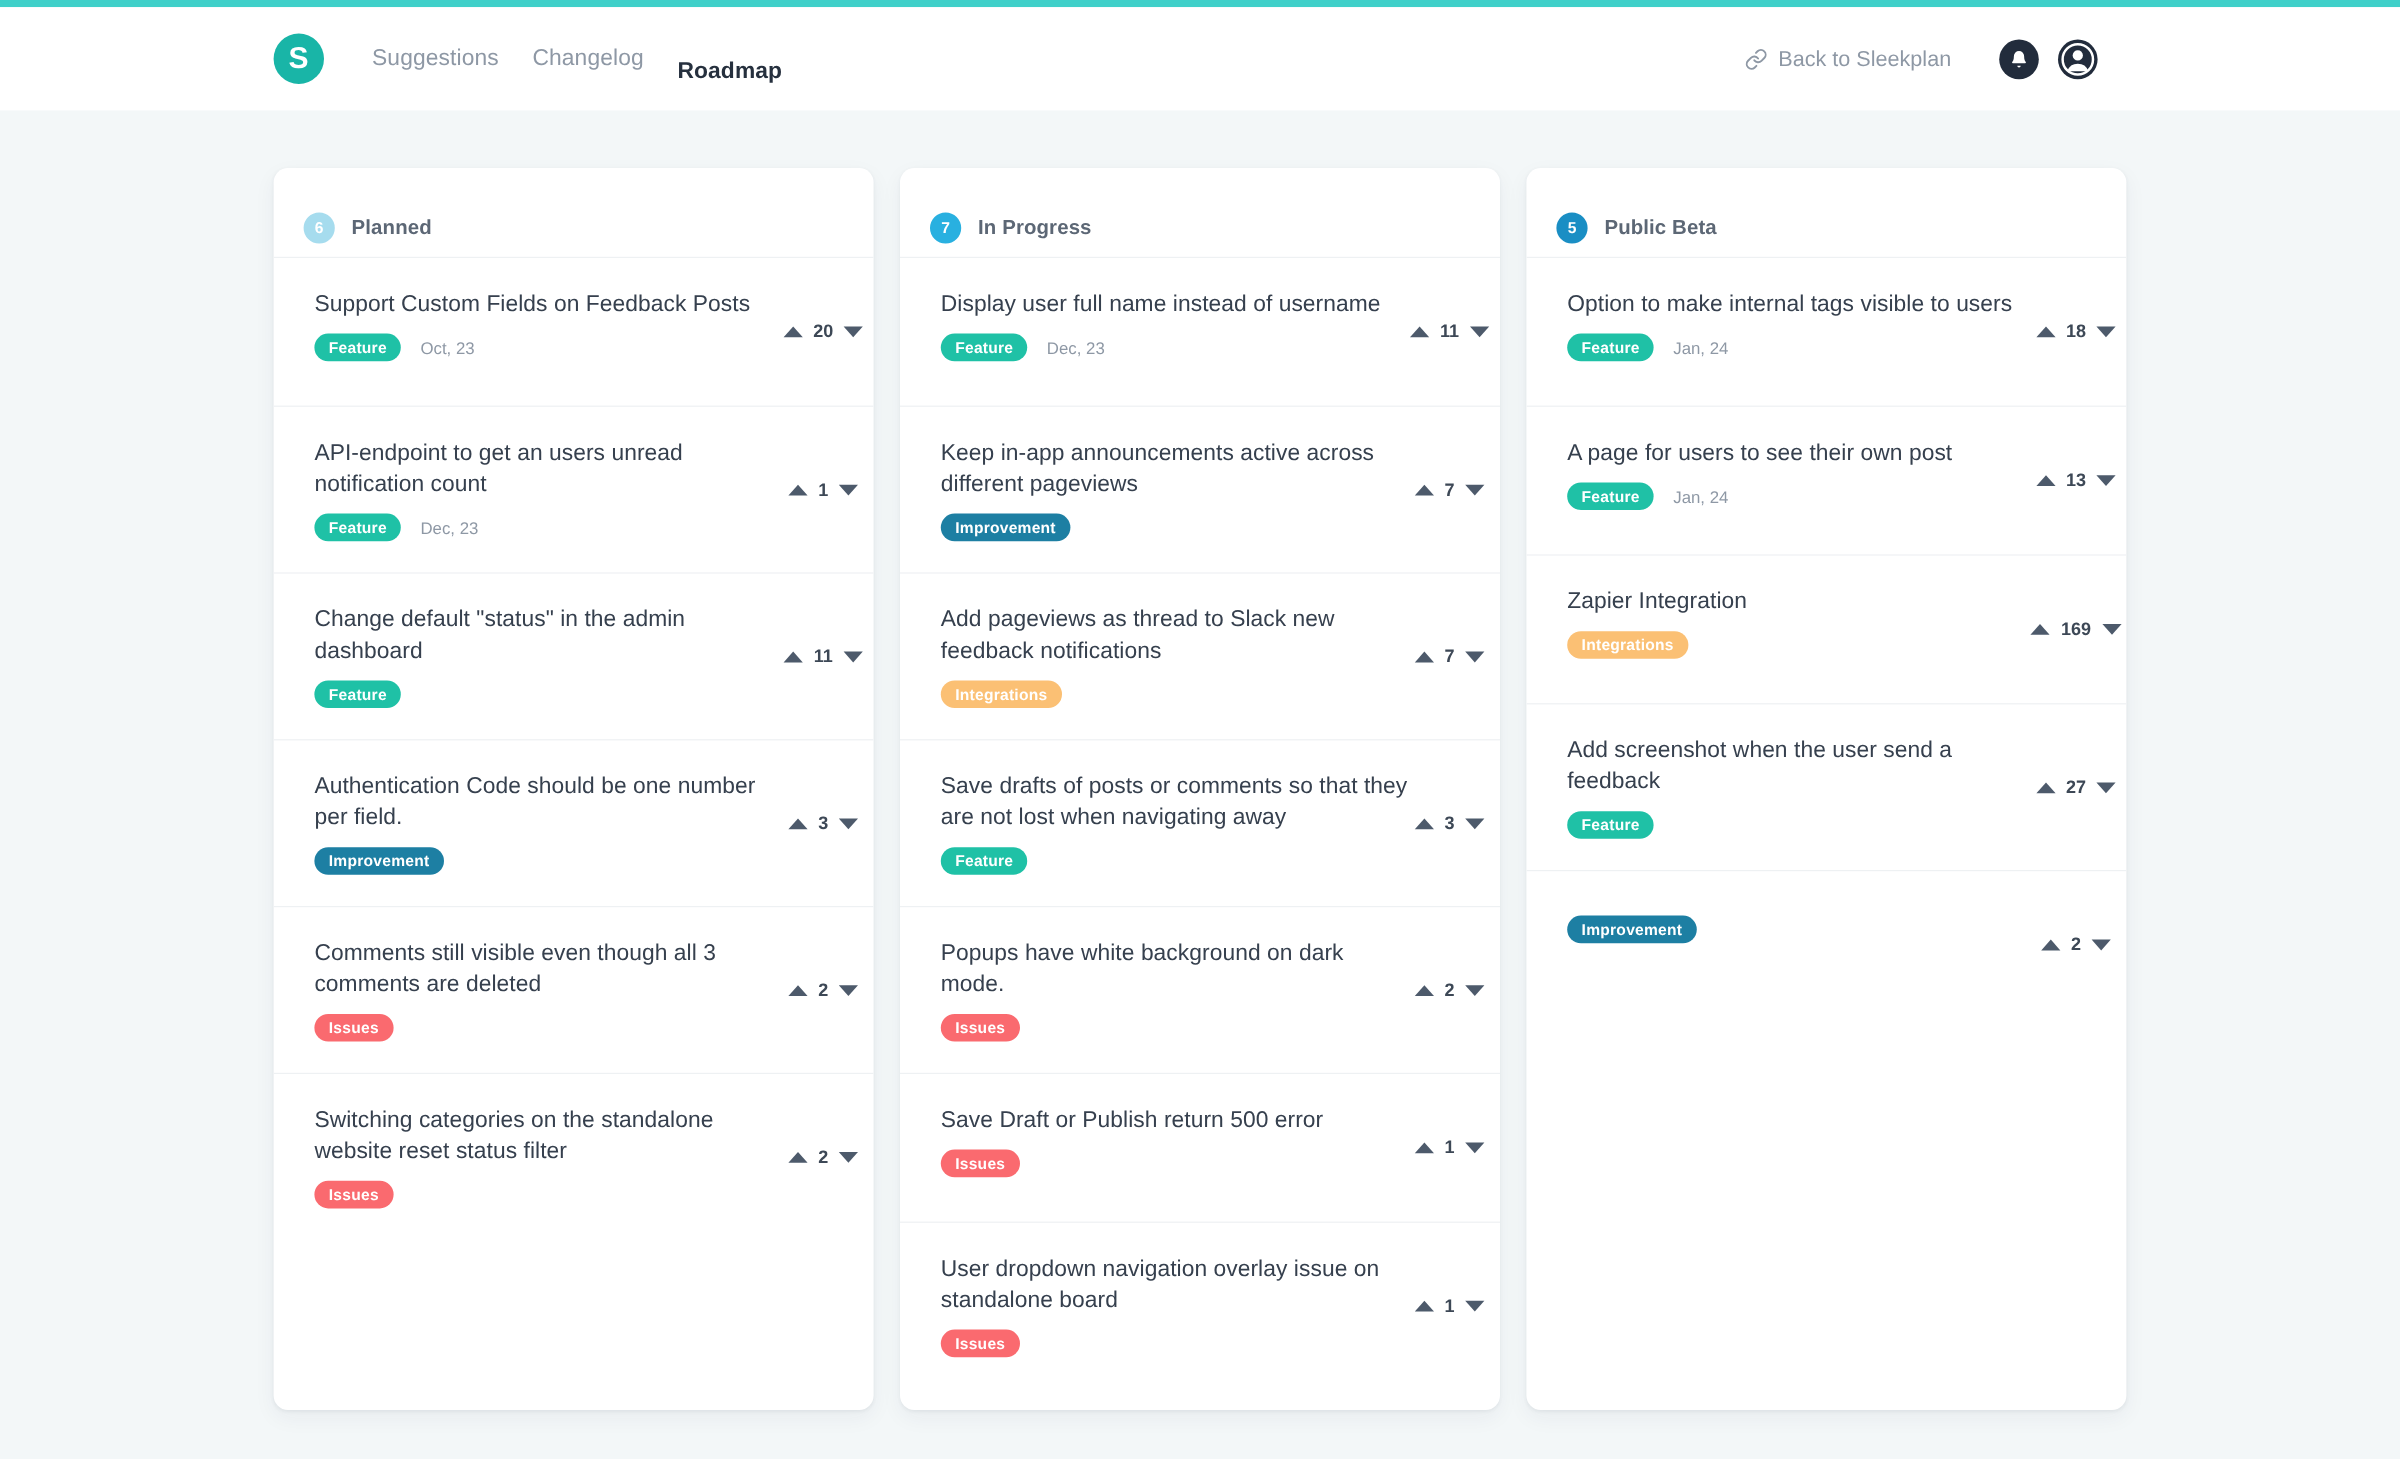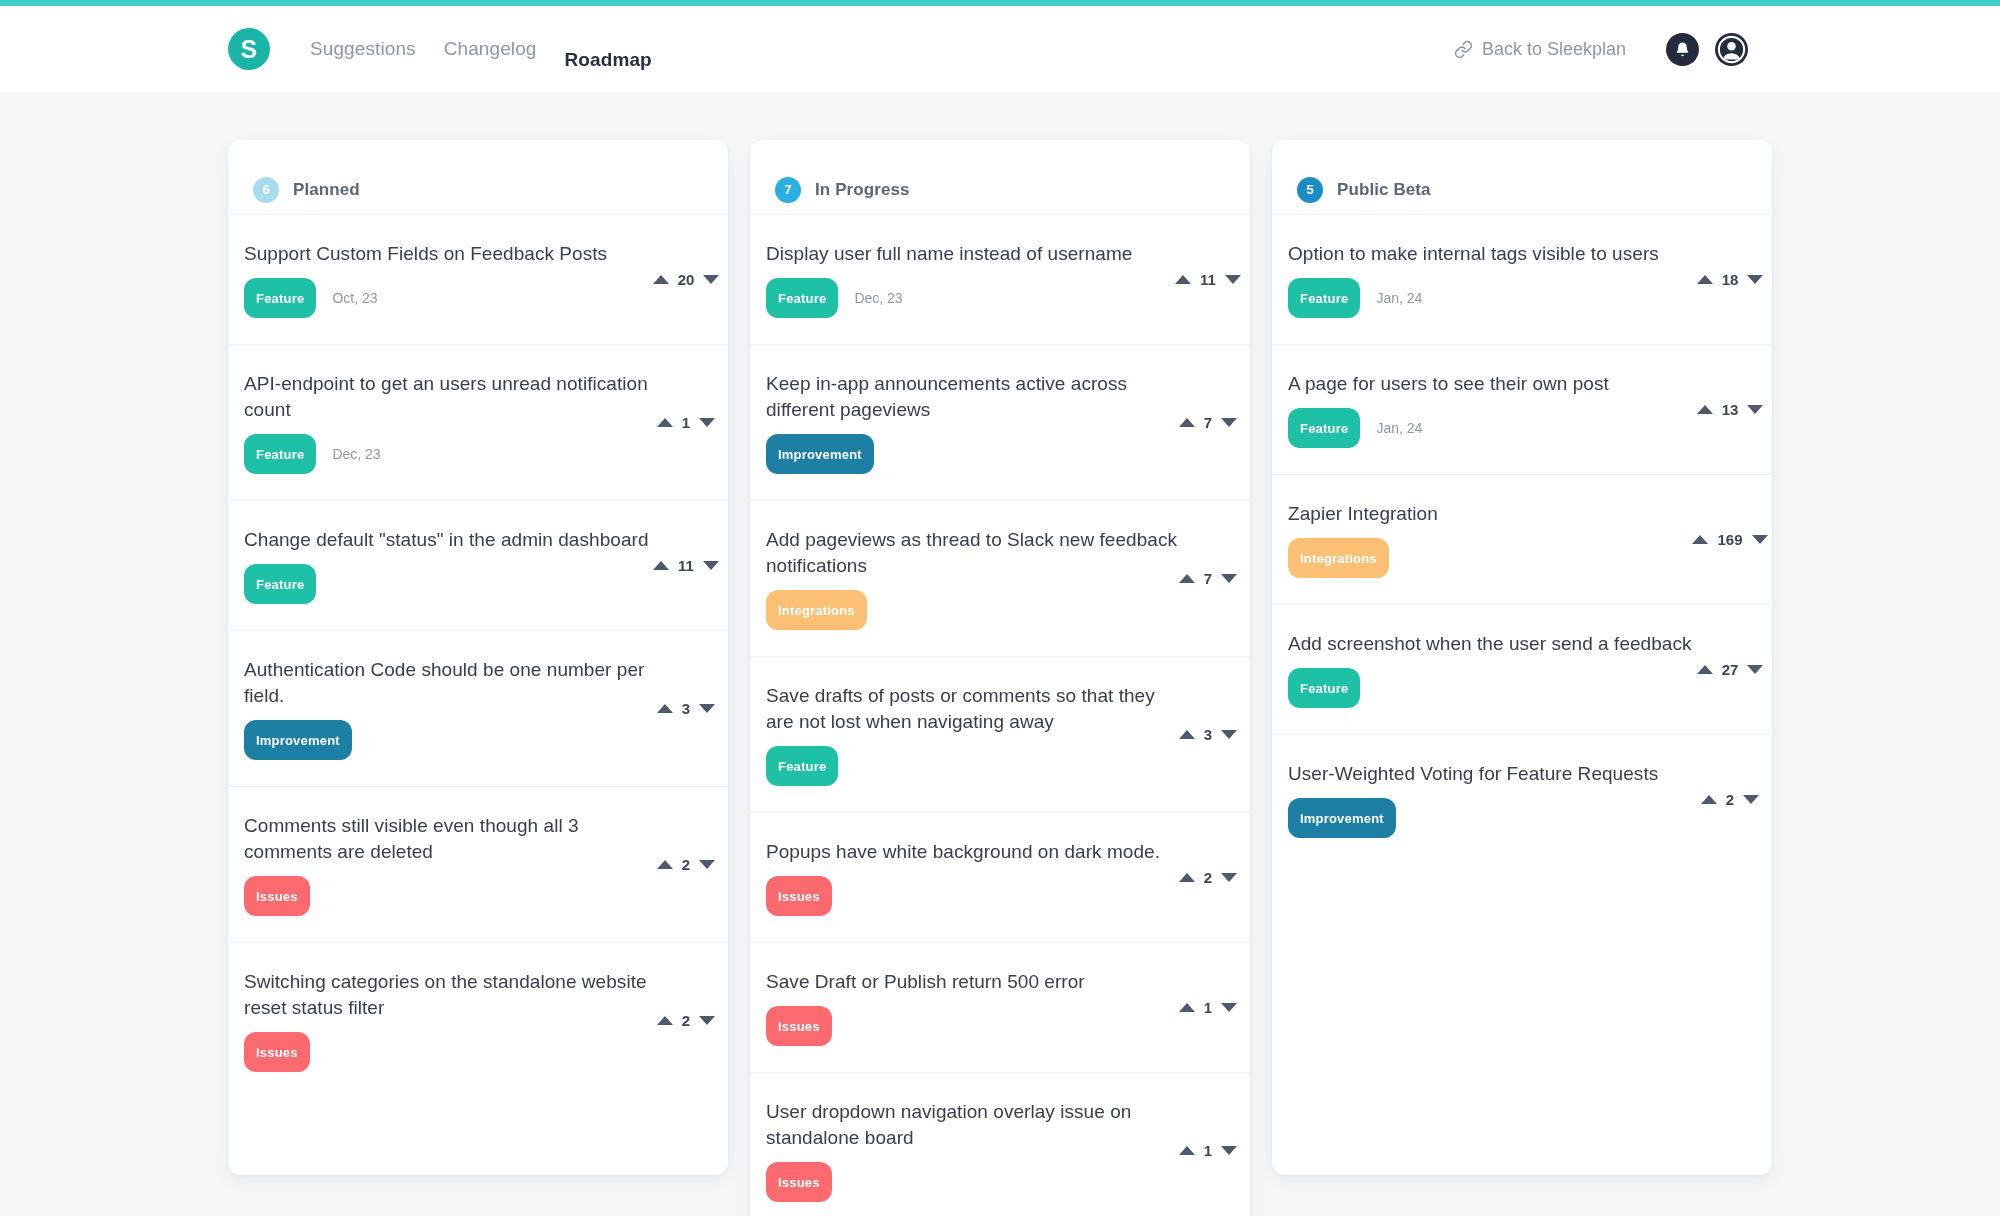--- a/index.html
+++ b/index.html
@@ -152,21 +152,21 @@
 
   .card-list {
     display: flex;
     flex-direction: column;
     padding: 0 0 0 0;
   }
 
   .card {
     display: flex;
     align-items: flex-start;
-    padding: 26px 25px 26px 16px;
+    padding: 26px 25px 26px 34px;
     border-top: 1px solid #eef1f3;
     min-height: 124px;
   }
   .card:first-child { border-top: 1px solid #eef1f3; }
 
   .card-main {
     flex: 1 1 auto;
     padding-right: 14px;
     display: flex;
     flex-direction: column;
@@ -183,21 +183,21 @@
   .card-meta {
     display: flex;
     align-items: center;
     gap: 16px;
     margin-top: 11px;
   }
 
   .tag {
     display: inline-flex;
     align-items: center;
-    height: 40px;
+    height: 23px;
     padding: 0 12px;
     border-radius: 12px;
     font-size: 13px;
     font-weight: 600;
     color: #ffffff;
     letter-spacing: .2px;
     white-space: nowrap;
   }
 
   .card-date {
@@ -531,21 +531,20 @@
             </div>
           </div>
           <div class="vote">
             <div class="vote-arrow up"></div>
             <div class="vote-count">27</div>
             <div class="vote-arrow down"></div>
           </div>
         </div>
         <div class="card">
           <div class="card-main">
-            <div class="card-title">User-Weighted Voting for Feature Requests</div>
             <div class="card-meta">
               <span class="tag" style="background: rgb(29, 127, 163);">Improvement</span>
             </div>
           </div>
           <div class="vote">
             <div class="vote-arrow up"></div>
             <div class="vote-count">2</div>
             <div class="vote-arrow down"></div>
           </div>
         </div>

